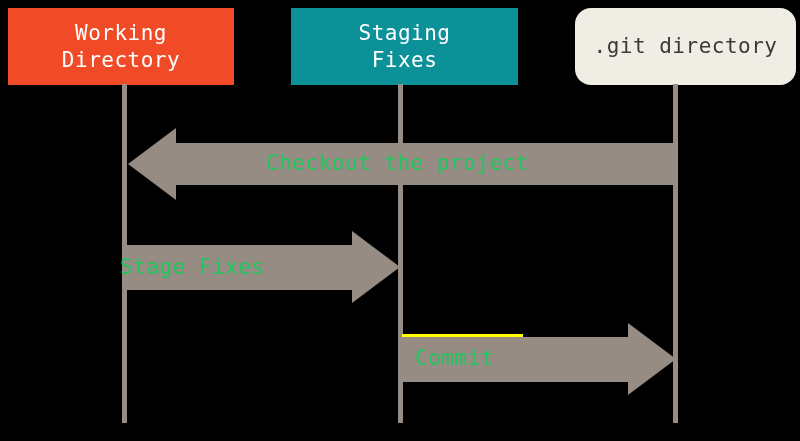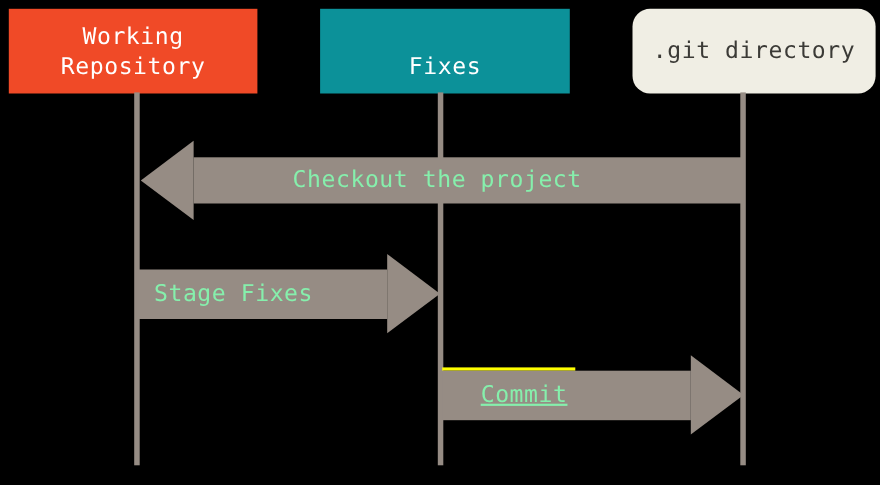--- a/index.html
+++ b/index.html
@@ -75,56 +75,56 @@
   .arrow-head.right {
     border-top: 36px solid transparent;
     border-bottom: 36px solid transparent;
     border-left: 48px solid #968C84;
   }
   .arrow-label {
     position: absolute;
     font-family: "DejaVu Sans Mono", monospace;
     font-size: 21px;
     line-height: 21px;
-    color: #86efac;
+    color: #22c55e;
     letter-spacing: 0.5px;
     white-space: pre;
   }
   .accent-line {
     position: absolute;
     height: 3px;
   }
 
   
   #checkout-shaft { left: 176px; top: 143px; width: 500px; height: 42px; }
   #checkout-head  { left: 128px; top: 128px; }
   #checkout-label { left: 266px; top: 153px; }
 
   
   #stage-shaft { left: 124px; top: 245px; width: 228px; height: 45px; }
   #stage-head  { left: 352px; top: 231px; }
-  #stage-label { left: 140px; top: 257px; text-align: center; }
+  #stage-label { left: 120px; top: 257px; text-align: center; }
 
   
   #commit-shaft { left: 402px; top: 337px; width: 226px; height: 45px; }
   #commit-head  { left: 628px; top: 323px; }
-  #commit-label { left: 437px; top: 348px; text-decoration: underline; }
+  #commit-label { left: 415px; top: 348px; }
   #commit-accent { left: 402px; top: 334px; width: 121px; background: #FFFF00; }
 </style>
 </head>
 <body>
 
 <div id="canvas">
 
   <div class="stage-box" id="box-working">
-    <div><span>Working</span><br><span>Repository</span></div>
+    <div><span>Working</span><br><span>Directory</span></div>
   </div>
 
   <div class="stage-box" id="box-staging">
-    <div><br><span>Fixes</span></div>
+    <div><span>Staging</span><br><span>Fixes</span></div>
   </div>
 
   <div class="stage-box" id="box-repo">
     <div><span>.git directory</span><br></div>
   </div>
 
   <div class="lifeline" id="lifeline-working"></div>
   <div class="lifeline" id="lifeline-staging"></div>
   <div class="lifeline" id="lifeline-repo"></div>
 

